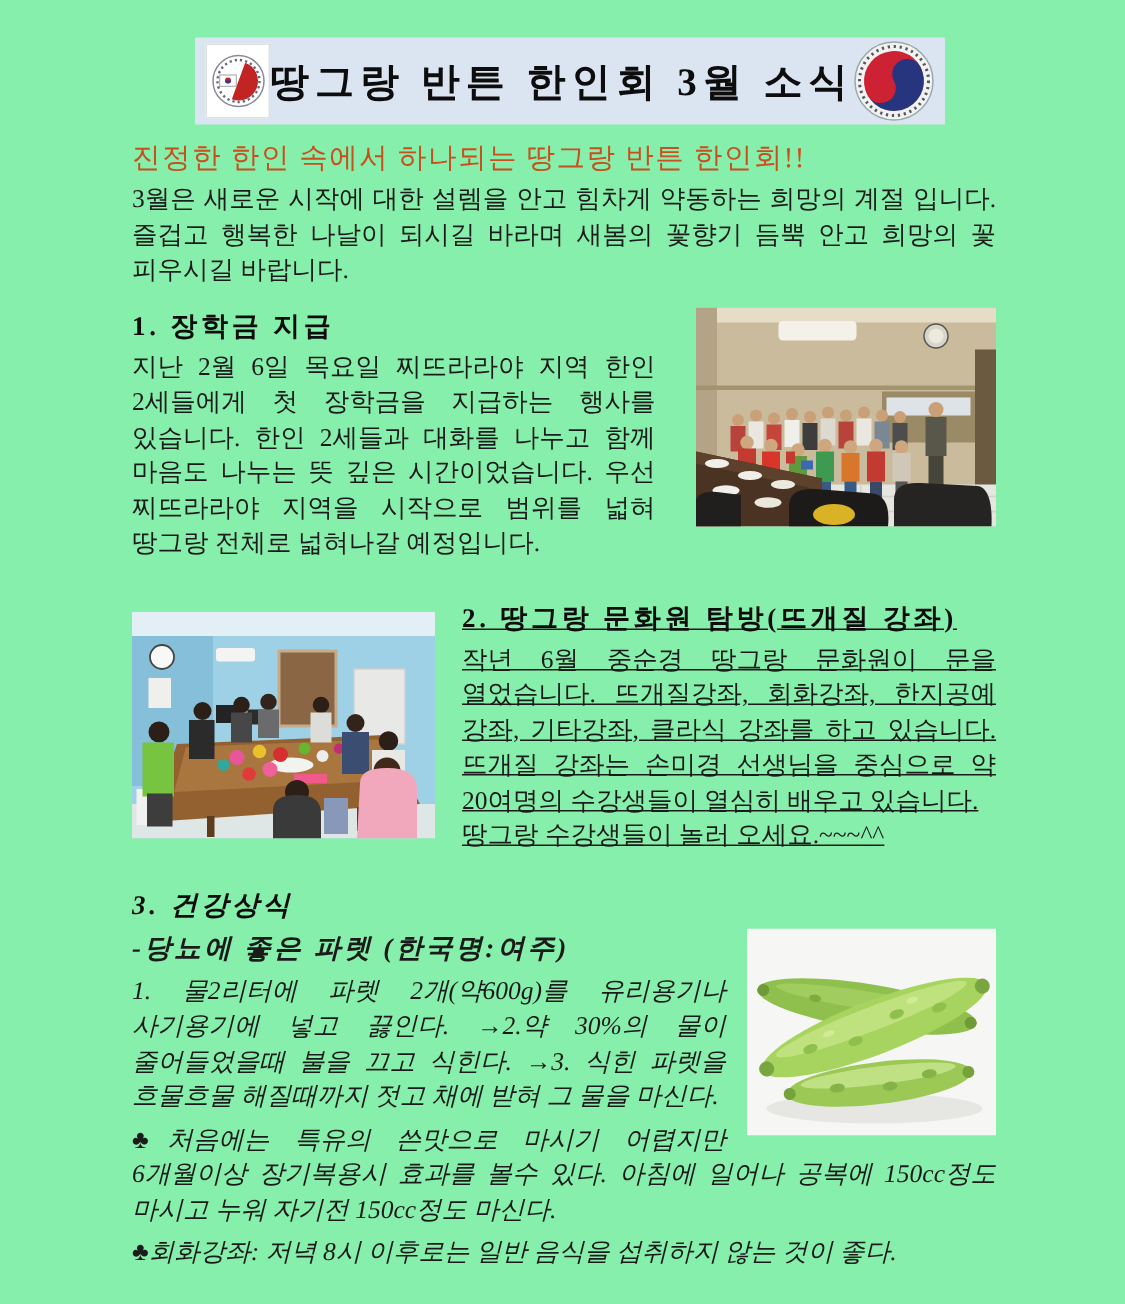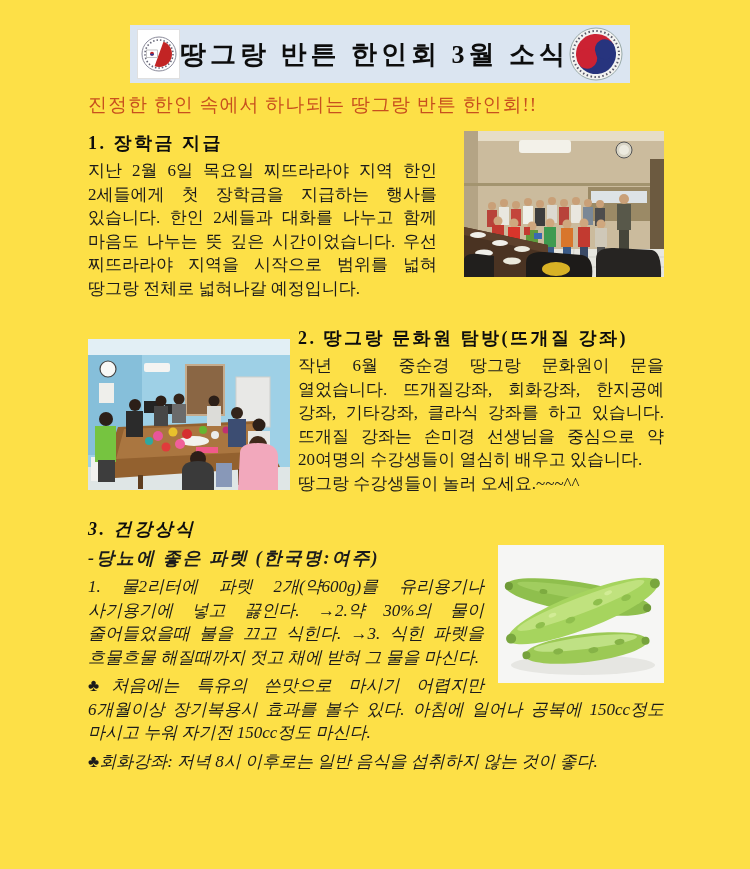--- a/index.html
+++ b/index.html
@@ -1,18 +1,18 @@
 <!DOCTYPE html>
 <html><head>
 <meta charset="utf-8">
 <style>
   * { margin:0; padding:0; box-sizing:border-box; }
   html,body { background:#ffffff; }
   .page {
-    width:750px; height:869px; background:#fde047; overflow:hidden;
+    width:750px; height:869px; background:#86efac; overflow:hidden;
     font-family:"Liberation Serif","DejaVu Serif",serif; color:#1b1b1b;
   }
   .content { padding:25px 86px 0 88px; }
 
   
   .band {
     margin-left:42px; width:500px; height:58px; background:#dbe5f1;
     display:flex; align-items:center; padding:0 7px;
   }
   .band-title {
@@ -25,21 +25,21 @@
   
   .headline { margin-top:9px; font-weight:normal; font-size:19px; color:#c8501e; letter-spacing:1px; }
   .para { font-size:17px; line-height:23.5px; text-align:justify; word-break:keep-all; margin-top:3px; }
 
   
   .sec-heading { font-weight:bold; font-size:18px; letter-spacing:2.5px; color:#0d0d0d; }
   .sec1 { display:flex; margin-top:13px; gap:27px; align-items:flex-start; }
   .sec1-left { width:383px; }
   .sec1 .para { margin-top:4px; }
 
-  .sec2 { display:flex; margin-top:26px; gap:8px; align-items:center; }
+  .sec2 { display:flex; margin-top:26px; gap:18px; align-items:flex-start;text-decoration:underline; }
   .photo2-wrap { flex:none; margin-top:8px; }
   .sec2-right { flex:1; }
   .sec2-right .para { margin-top:4px; }
   .para-left { font-size:17px; line-height:23.5px; text-align:left; margin-top:0; }
 
   .sec3 { margin-top:22px;font-style:italic; }
   .sec3-sub { font-weight:bold; font-size:18px; letter-spacing:2px; margin-top:5px; }
   .melon-float { float:right; width:166px; height:138px; margin:4px 0 10px 14px; }
   .sec3 .para { margin-top:5px; }
 
@@ -74,20 +74,21 @@
             <path d="M7 27 A 20 20 0 0 1 47 27 Z" fill="#cc2233"></path>
             <path d="M47 27 A 20 20 0 0 1 7 27 Z" fill="#27347e"></path>
             <circle cx="17" cy="27" r="10" fill="#cc2233"></circle>
             <circle cx="37" cy="27" r="10" fill="#27347e"></circle>
           </g>
         </svg>
       </span>
     </div>
 
     <div class="headline">진정한 한인 속에서 하나되는 땅그랑 반튼 한인회!!</div>
+    <div class="para">3월은 새로운 시작에 대한 설렘을 안고 힘차게 약동하는 희망의 계절 입니다. 즐겁고 행복한 나날이 되시길 바라며 새봄의 꽃향기 듬뿍 안고 희망의 꽃 피우시길 바랍니다.</div>
 
     <div class="sec1">
       <div class="sec1-left">
         <div class="sec-heading">1. 장학금 지급</div>
         <div class="para">지난 2월 6일 목요일 찌뜨라라야 지역 한인 2세들에게 첫 장학금을 지급하는 행사를 있습니다. 한인 2세들과 대화를 나누고 함께 마음도 나누는 뜻 깊은 시간이었습니다. 우선 찌뜨라라야 지역을 시작으로 범위를 넓혀 땅그랑 전체로 넓혀나갈 예정입니다.</div>
       </div>
       <span class="photo-frame">
         <svg width="200" height="146" viewBox="0 0 200 146">
           <rect width="200" height="146" fill="#cbbb9d"></rect>
           <rect width="200" height="10" fill="#e6ddc8"></rect>

